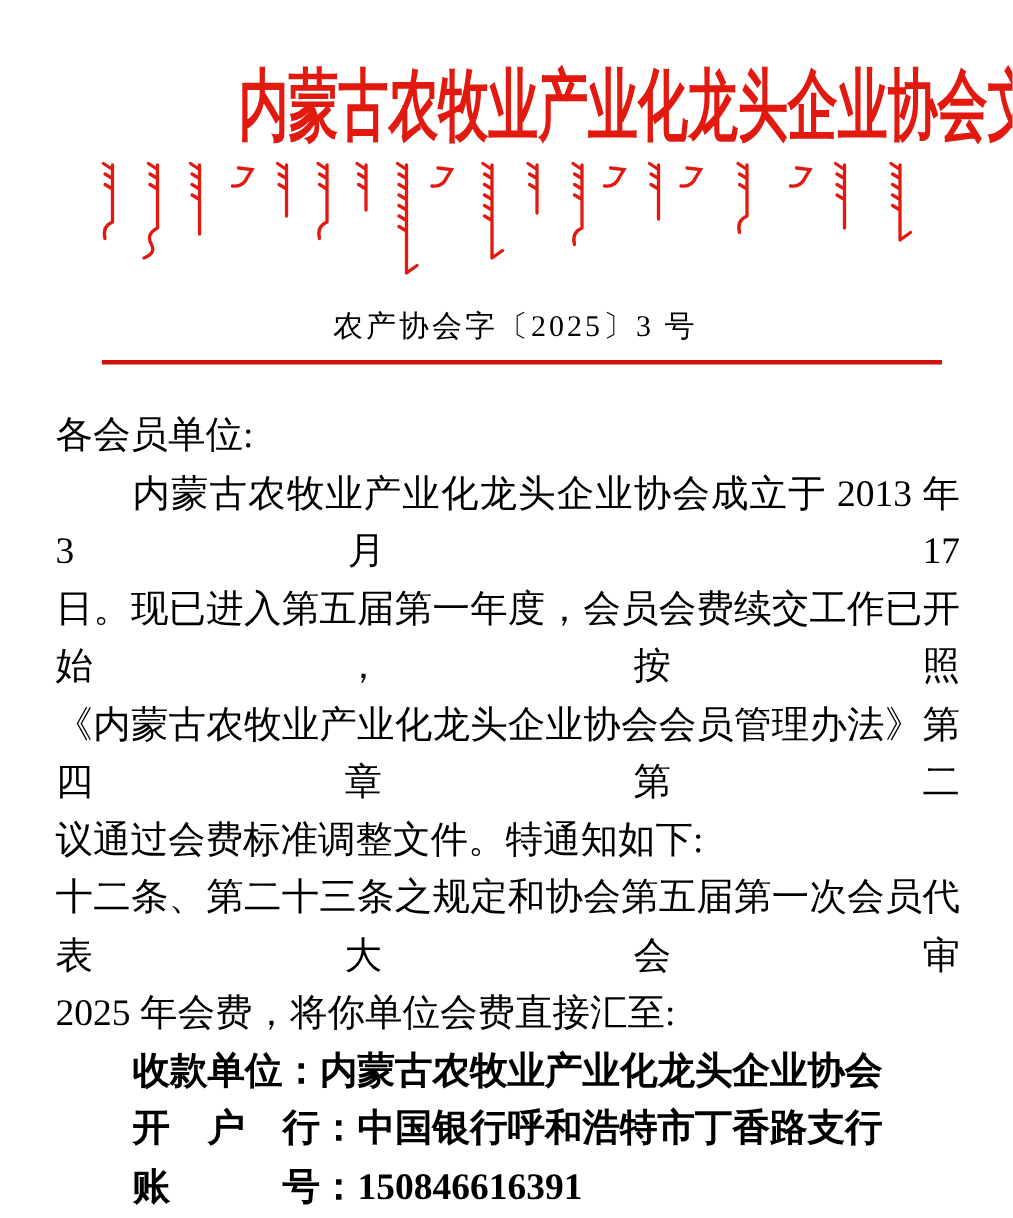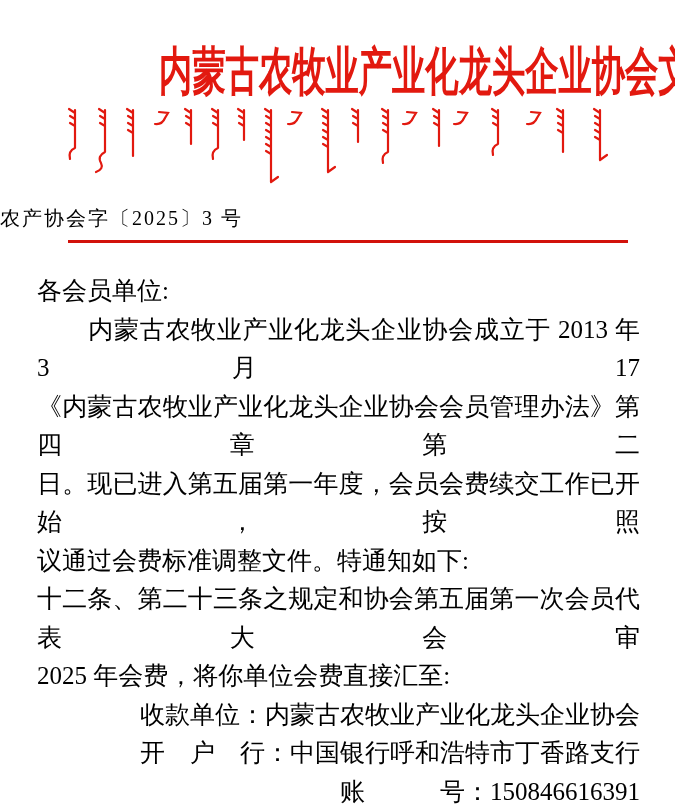--- a/index.html
+++ b/index.html
@@ -19,22 +19,22 @@
   }
   .org-title .squeeze {
     display:inline-block; transform:scaleX(0.64); transform-origin:50% 50%;
   }
 
   
   .mongol-row { display:block; margin:4px auto 0; color:var(--red); }
 
   
   .doc-number {
-    margin-top:16px; 
-    font-size:20px; line-height:24px; letter-spacing:2px; color:var(--ink);
+    margin-top:16px; text-align:center;
+    font-size:20px; line-height:24px; letter-spacing:2px; color:var(--ink);margin-left:12px;
   }
 
   
   .red-rule {
     margin:10px 0 0 68px; width:560px; height:3px;
     background:var(--rule-red);
   }
 
   
   .notice-title {
@@ -43,21 +43,21 @@
   }
 
   
   .body-text {
     margin:29px 35px 0 37px;
     font-size:25px; line-height:38.5px;
   }
   .line { white-space:pre-wrap; }
   .line.indent { text-indent:2.05em; }
   .line.just { text-align:justify; text-align-last:justify; }
-  .line.bold { font-weight:normal;text-align:right; }
+  .line.bold { font-weight:bold; }
 </style>
 </head>
 <body>
 
 <div class="page">
 
   <div class="org-title">
     <span class="squeeze">内蒙古农牧业产业化龙头企业协会文件</span>
   </div>
 
@@ -84,22 +84,22 @@
   </svg>
 
   <div class="doc-number">农产协会字〔2025〕3 号</div>
 
   <div class="red-rule"></div>
 
 
   <div class="body-text">
       <div class="line">各会员单位:</div>
       <div class="line indent just">内蒙古农牧业产业化龙头企业协会成立于 2013 年 3 月 17</div>
+      <div class="line just">日。现已进入第五届第一年度，会员会费续交工作已开始，按照</div>
       <div class="line just">《内蒙古农牧业产业化龙头企业协会会员管理办法》第四章第二</div>
-      <div class="line just">日。现已进入第五届第一年度，会员会费续交工作已开始，按照</div>
       <div class="line">议通过会费标准调整文件。特通知如下:</div>
       <div class="line just">十二条、第二十三条之规定和协会第五届第一次会员代表大会审</div>
       <div class="line">2025 年会费，将你单位会费直接汇至:</div>
       <div class="line indent bold">收款单位：内蒙古农牧业产业化龙头企业协会</div>
       <div class="line indent bold">开　户　行：中国银行呼和浩特市丁香路支行</div>
       <div class="line indent bold">账　　　号：150846616391</div>
     </div>
 
 </div>
 

